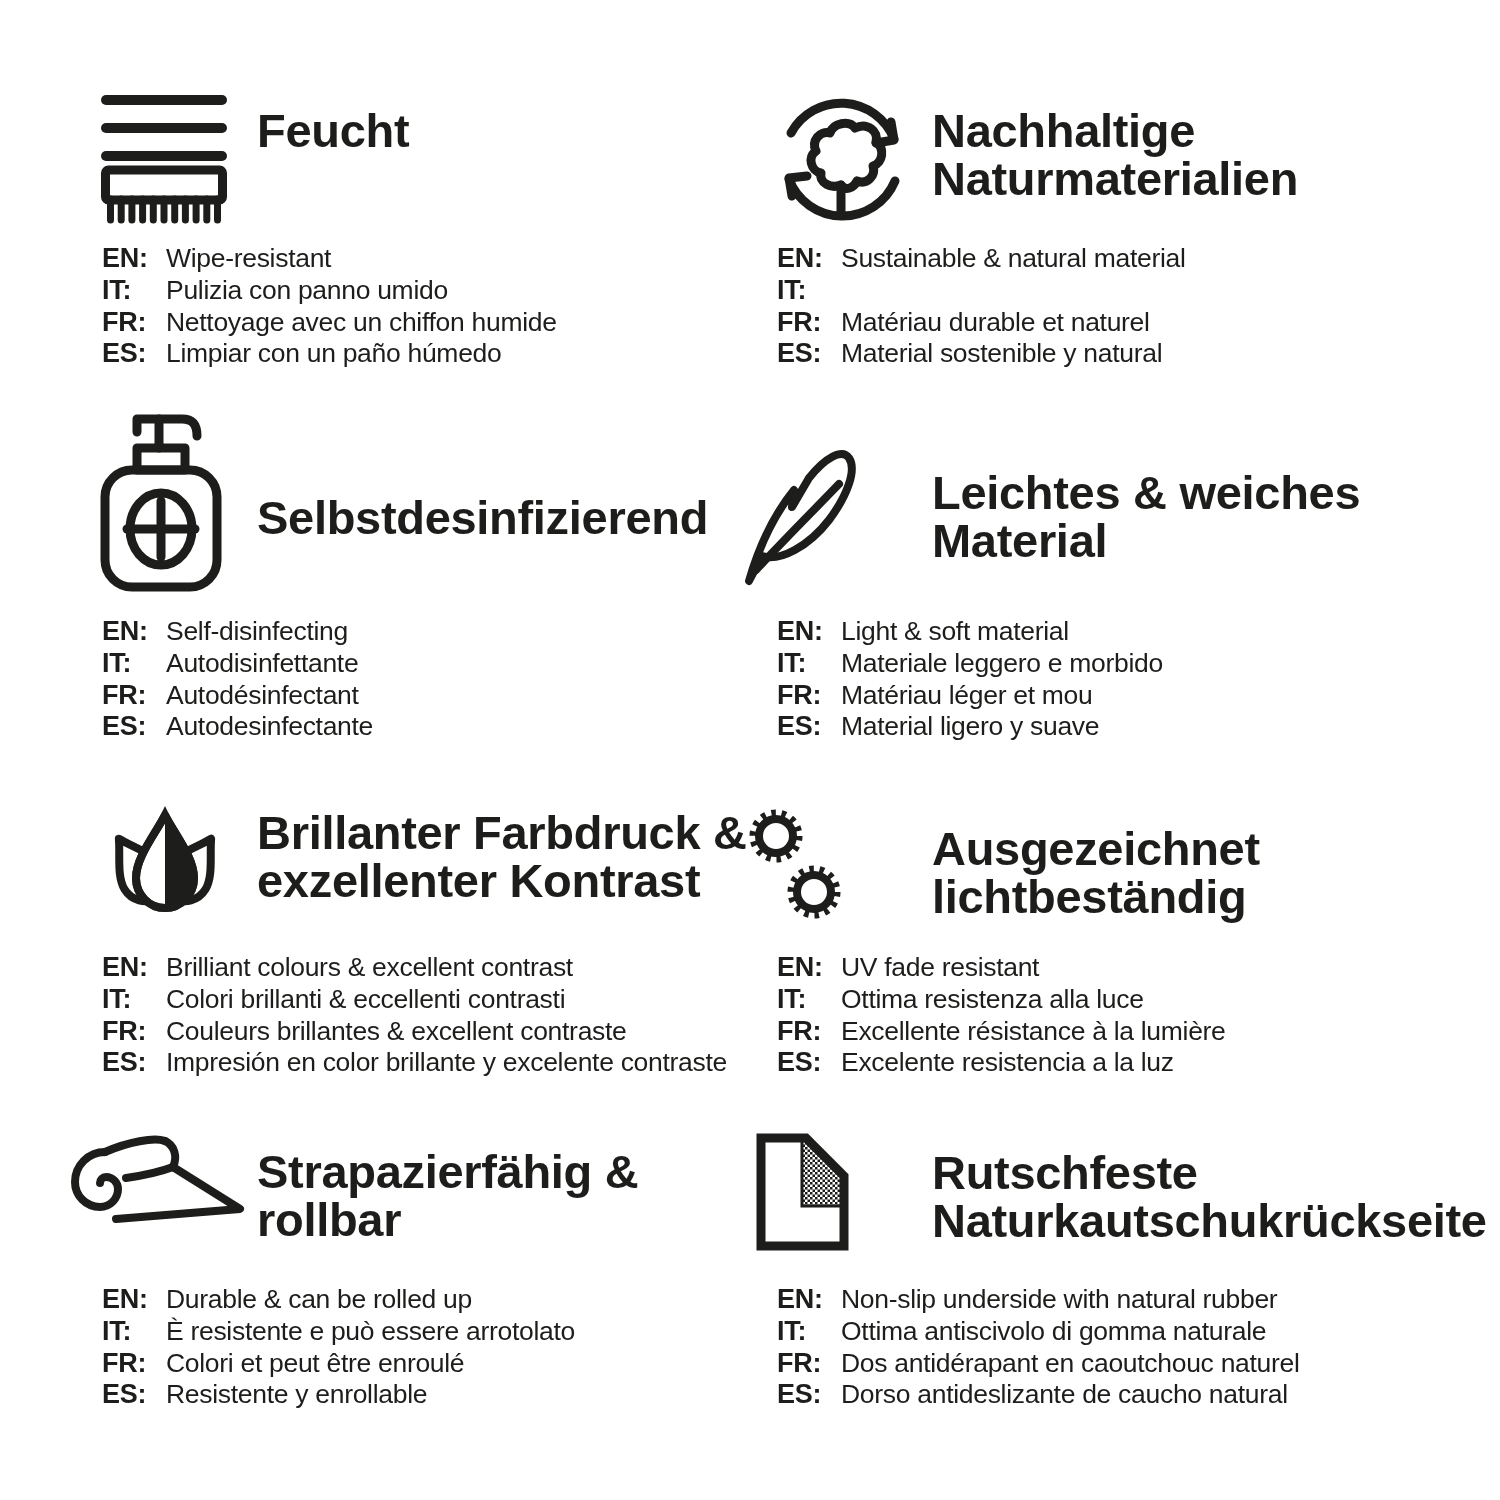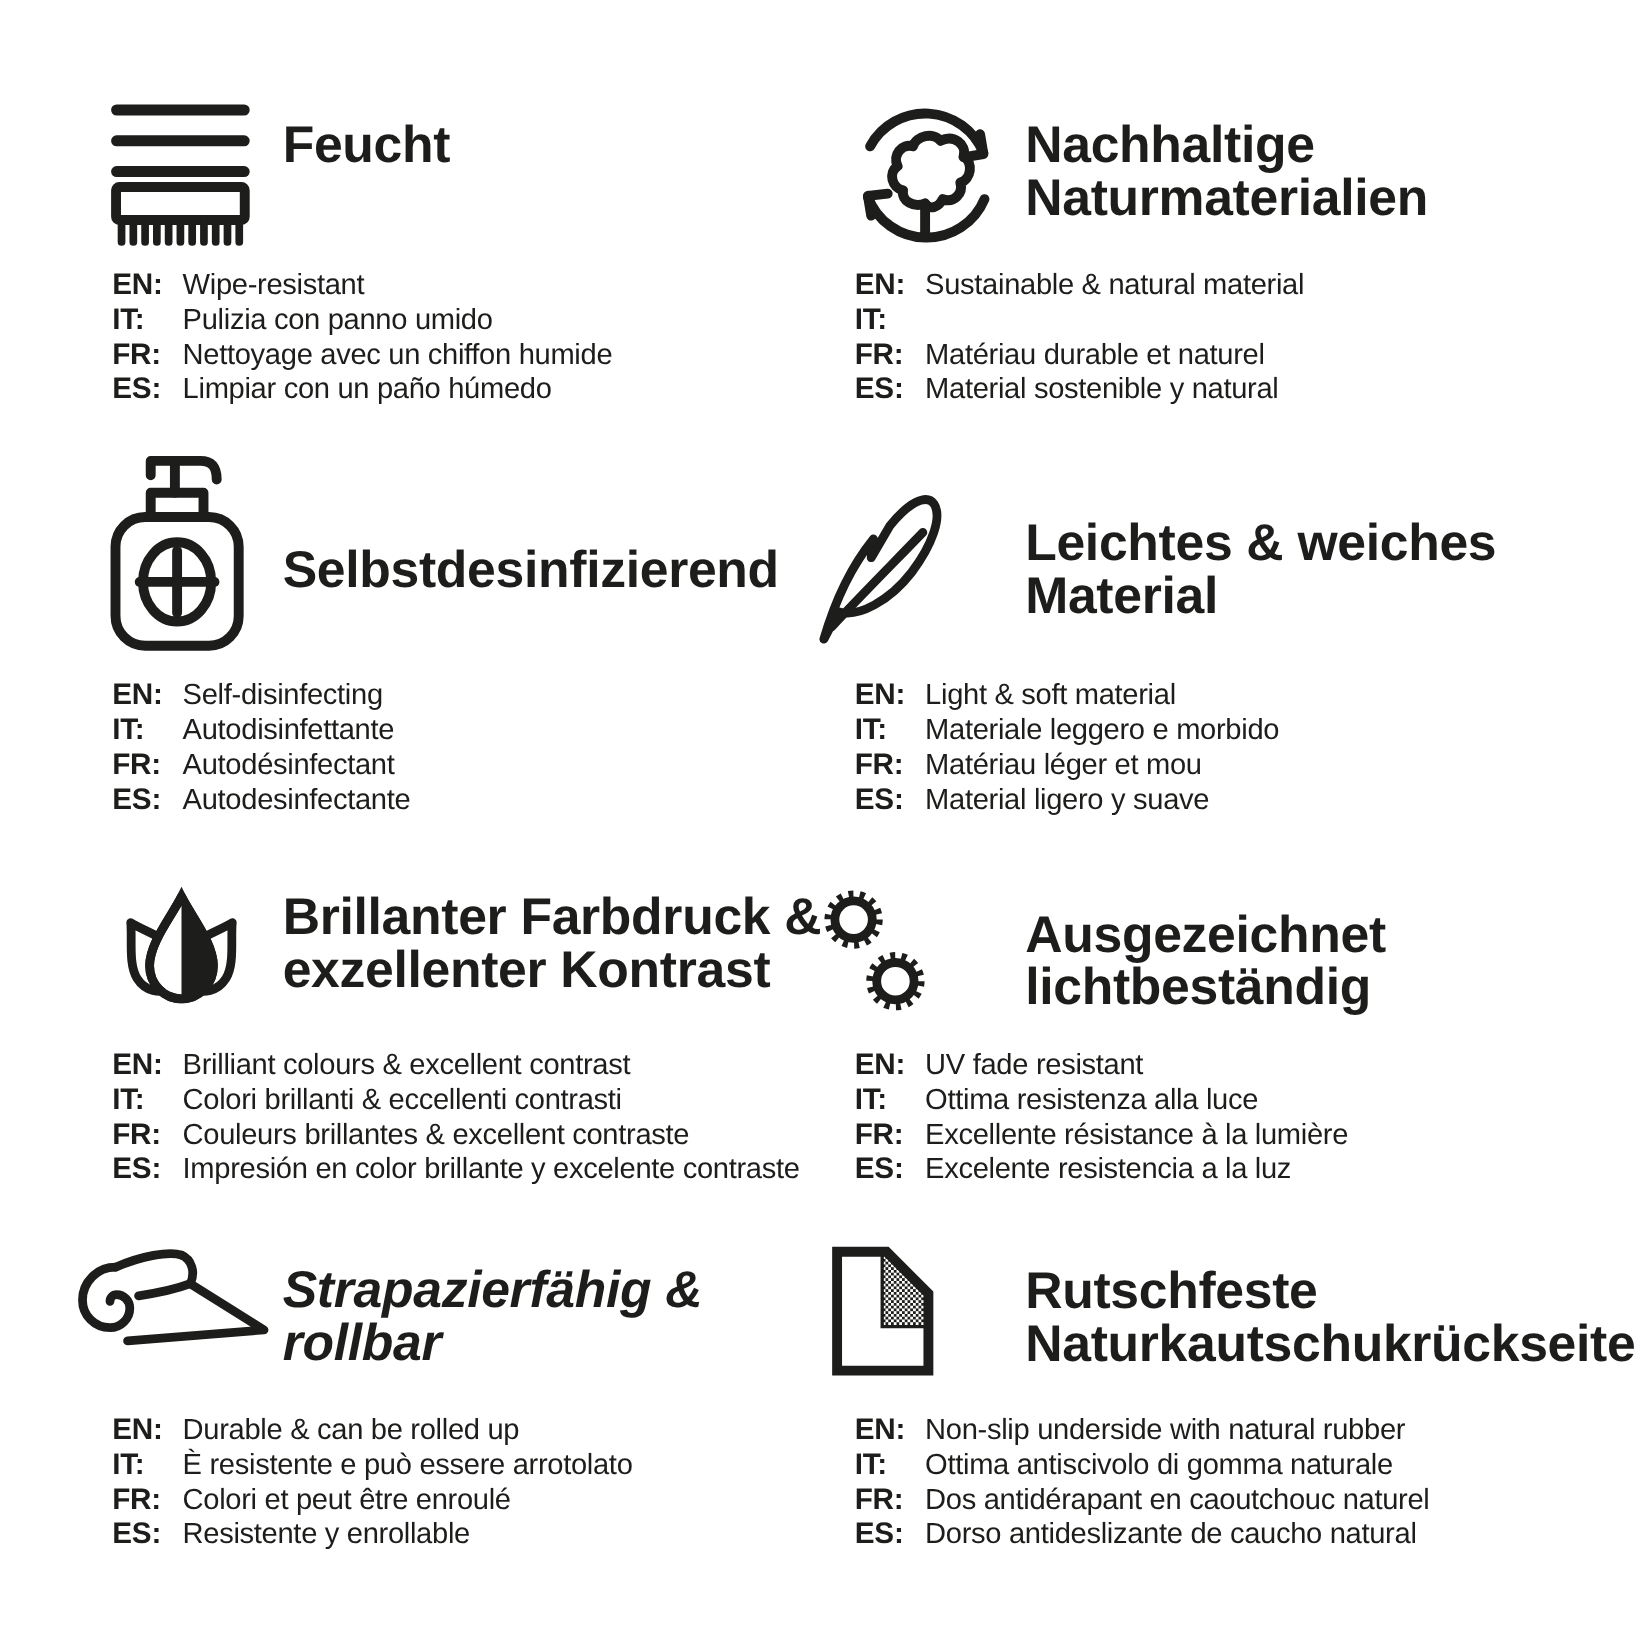--- a/index.html
+++ b/index.html
@@ -26,21 +26,21 @@
   .f2 .icon-box{left:0;top:3px;width:122px;height:184px;}
   .f3 .icon-box{left:-33px;top:25px;width:115px;height:158px;}
   .f4 .icon-box{left:3px;top:3px;width:124px;height:134px;}
   .f5 .icon-box{left:-27px;top:6px;width:97px;height:134px;}
   .f6 .icon-box{left:-30px;top:5px;width:175px;height:118px;}
   .f7 .icon-box{left:-20px;top:4px;width:95px;height:120px;}
 
   .f0 .title{top:17px;} .f1 .title{top:17px;}
   .f2 .title{top:89px;} .f3 .title{top:64px;}
   .f4 .title{top:19px;} .f5 .title{top:19px;margin-top:16px;}
-  .f6 .title{top:20px;font-style:italic;} .f7 .title{top:21px;}
+  .f6 .title{top:20px;} .f7 .title{top:21px;}
 
   .f0 .lang-list,.f1 .lang-list{top:153px;}
   .f2 .lang-list,.f3 .lang-list{top:211px;}
   .f4 .lang-list,.f5 .lang-list{top:162px;}
   .f6 .lang-list,.f7 .lang-list{top:156px;}
 </style>
 </head>
 <body style="background: rgb(255, 255, 255);">
 
 <div>

